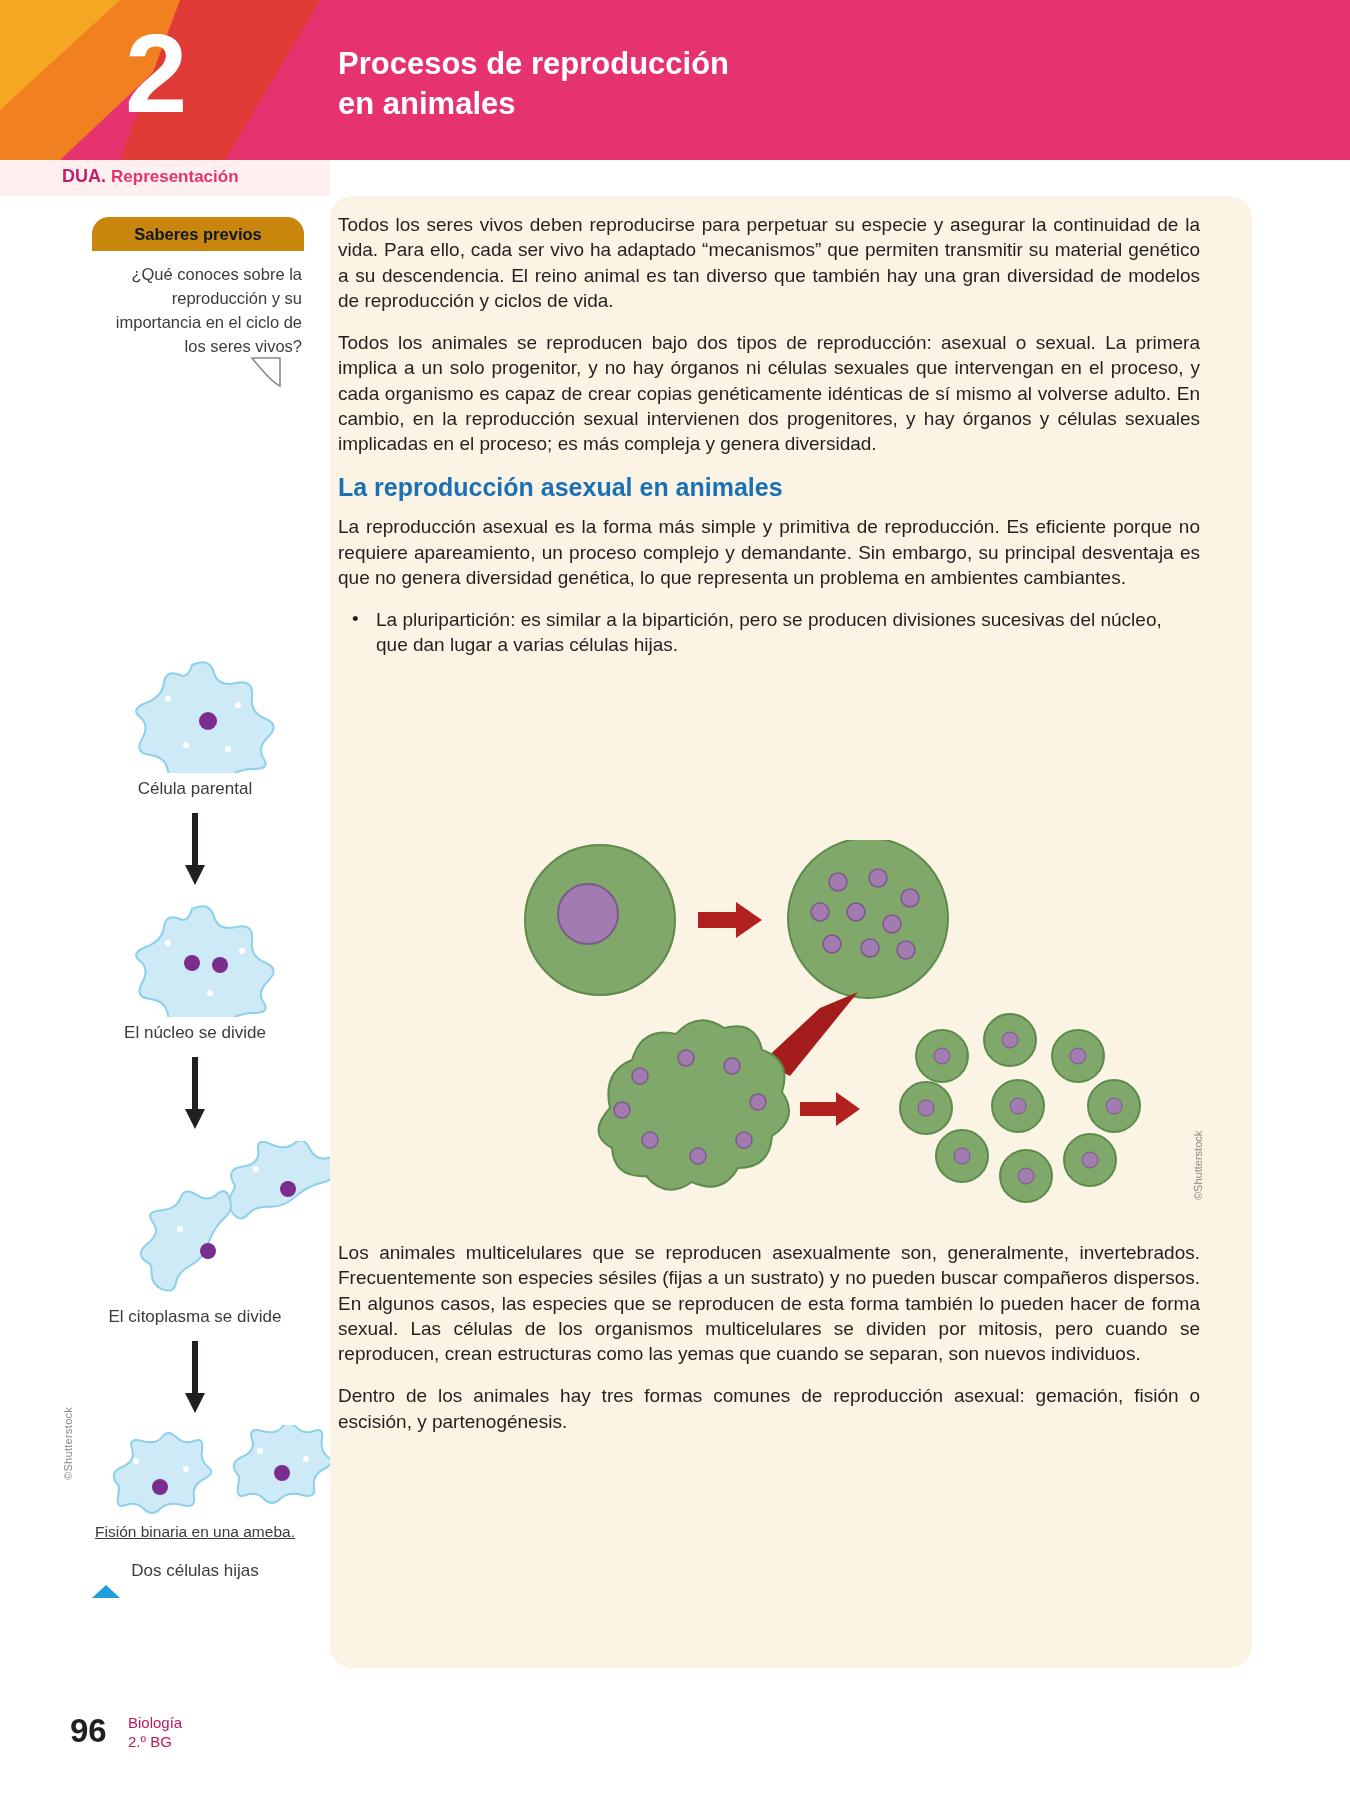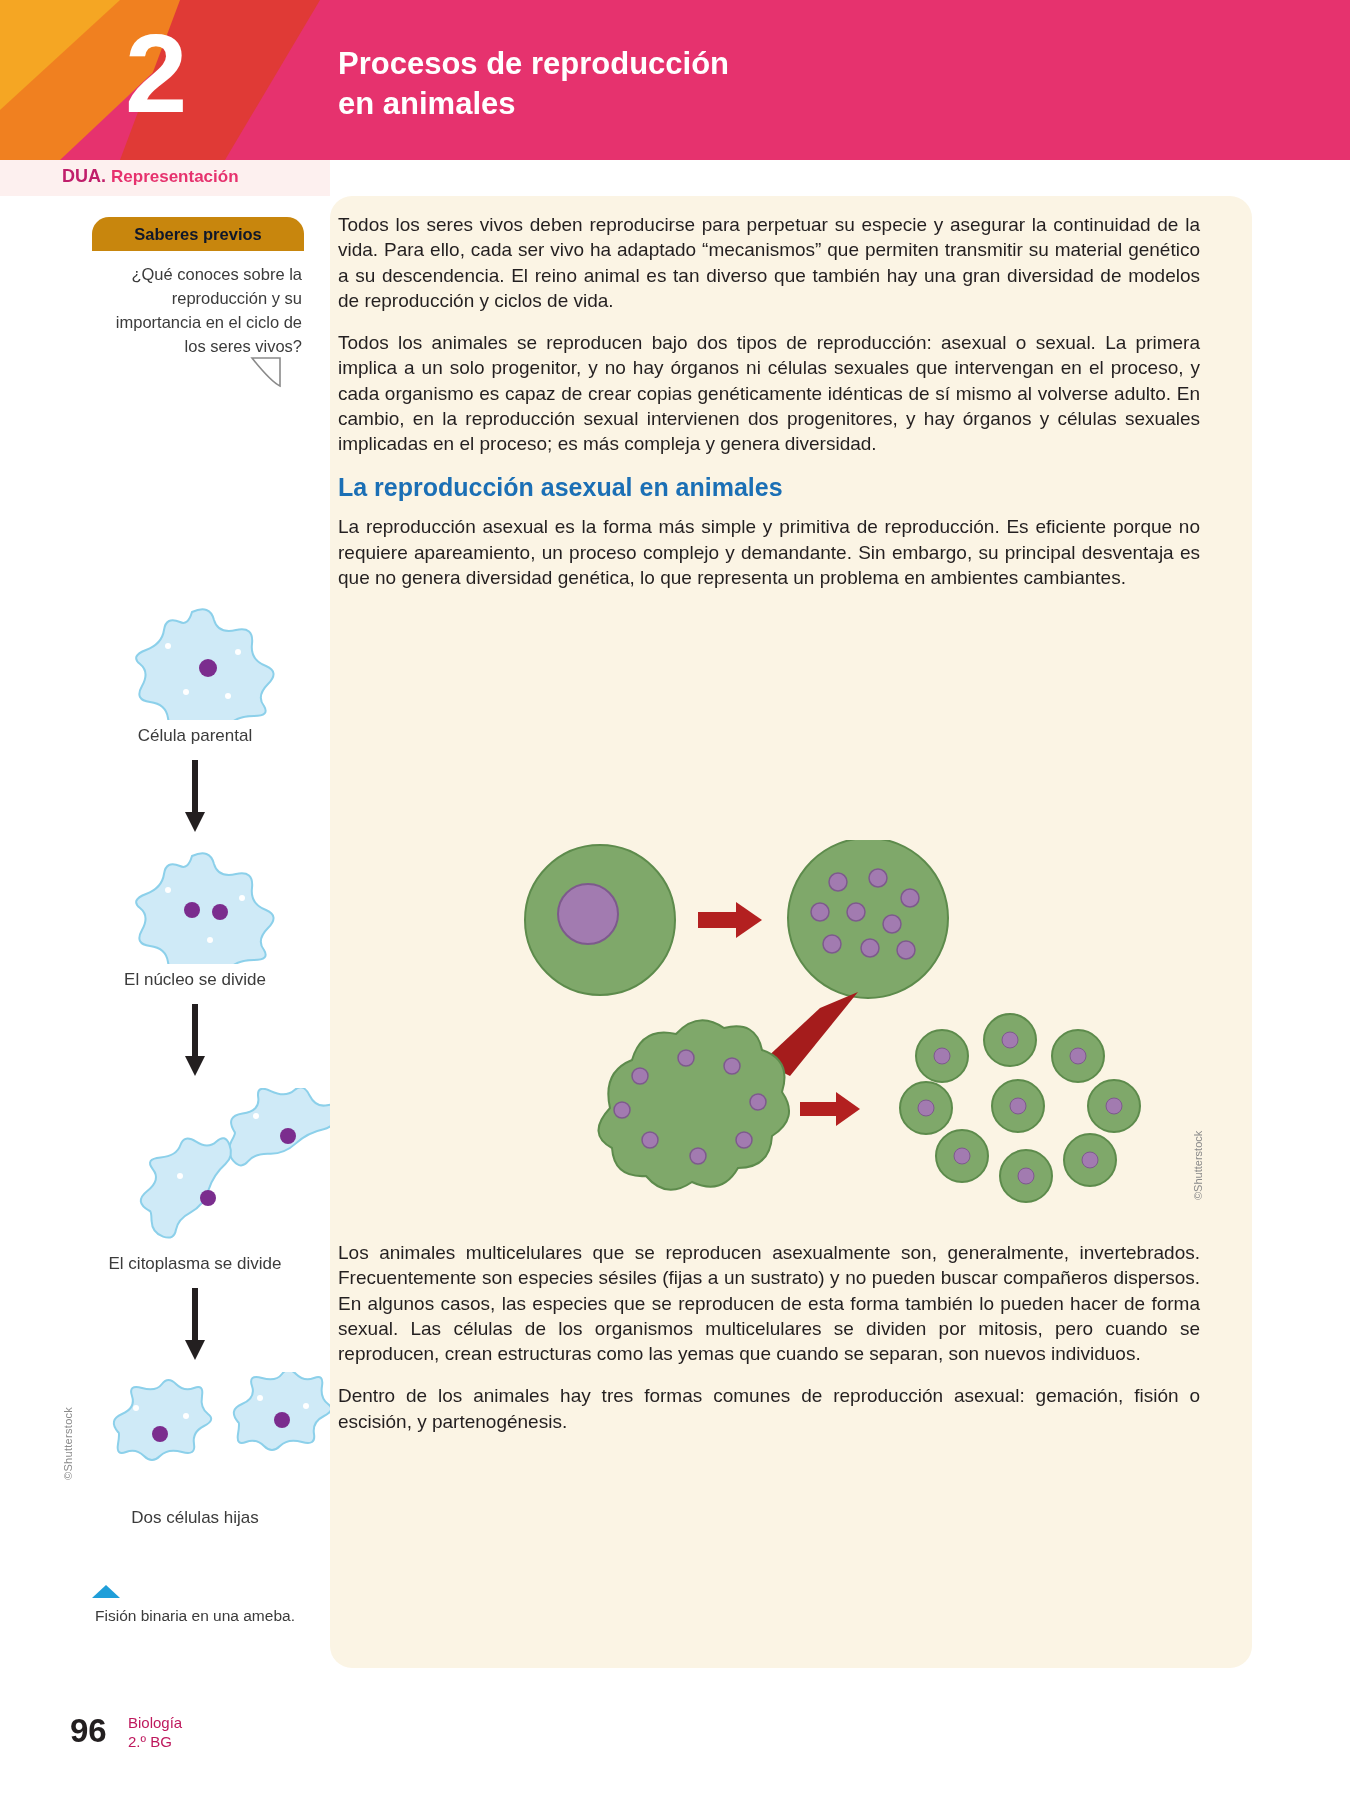--- a/index.html
+++ b/index.html
@@ -72,42 +72,42 @@
     padding:12px 2px 10px 0;
     text-align:right;
     font-size:16.5px; line-height:1.45; color:#3b3b3b;
   }
   .bubble-tail {
     position:absolute; left:250px; top:356px; width:44px; height:30px;
   }
   .bubble-tail svg { display:block; }
 
   
-  .figcol { position:absolute; left:60px; top:600px; width:270px; }
+  .figcol { position:absolute; left:60px; top:653px; width:270px; }
   .fig-caption {
     text-align:center; font-size:17px; color:#3b3b3b; margin-top:6px;
   }
   .arrow-down {
     display:block; margin: 14px auto 10px auto;
   }
   .credit-vert {
     position:absolute; left:62px; top:1480px;
     transform: rotate(-90deg); transform-origin: left top;
     font-size:11px; color:#8a8a8a; letter-spacing:.3px;
     white-space: nowrap;
   }
   .blue-tri {
     position:absolute; left:92px; top:1585px;
     width:0; height:0;
     border-left:14px solid transparent; border-right:14px solid transparent;
     border-bottom:13px solid #1f9ed9;
   }
   .fig-footer {
-    position:absolute; left:60px; top:1607px; width:270px;
-    text-align:center; font-size:15.5px; color:#3b3b3b;
+    position:absolute; left:60px; top:1523px; width:270px;
+    text-align:center; font-size:15.5px; color:#3b3b3b;text-decoration:underline;
   }
 
   
   .panel {
     position:absolute; left:330px; top:196px; width:922px; height:1472px;
     background:#fbf4e4; border-radius:22px;
   }
   .panel-inner {
     position:absolute; left:338px; top:212px; width:900px;
   }
@@ -256,20 +256,23 @@
 <div class="panel"></div>
 
 <div class="panel-inner">
   <p class="body">Todos los seres vivos deben reproducirse para perpetuar su especie y asegurar la continuidad de la vida. Para ello, cada ser vivo ha adaptado “mecanismos” que permiten transmitir su material genético a su descendencia. El reino animal es tan diverso que también hay una gran diversidad de modelos de reproducción y ciclos de vida.</p>
   <p class="body">Todos los animales se reproducen bajo dos tipos de reproducción: asexual o sexual. La primera implica a un solo progenitor, y no hay órganos ni células sexuales que intervengan en el proceso, y cada organismo es capaz de crear copias genéticamente idénticas de sí mismo al volverse adulto. En cambio, en la reproducción sexual intervienen dos progenitores, y hay órganos y células sexuales implicadas en el proceso; es más compleja y genera diversidad.</p>
 
   <h2 class="sub">La reproducción asexual en animales</h2>
 
   <p class="body">La reproducción asexual es la forma más simple y primitiva de reproducción. Es eficiente porque no requiere apareamiento, un proceso complejo y demandante. Sin embargo, su principal desventaja es que no genera diversidad genética, lo que representa un problema en ambientes cambiantes.</p>
 
+  <ul class="bullets">
+    <li>La pluripartición: es similar a la bipartición, pero se producen divisiones sucesivas del núcleo, que dan lugar a varias células hijas.</li>
+  </ul>
 </div>
 
 <div class="illus">
   <svg width="700" height="370" viewBox="0 0 700 370">
 
     <circle cx="110" cy="80" r="75" fill="#7fa86a" stroke="#5d8b4c" stroke-width="2"></circle>
     <circle cx="98" cy="74" r="30" fill="#a27bb0" stroke="#7d5a8c" stroke-width="2"></circle>
 
     <g>
       <rect x="208" y="72" width="38" height="16" fill="#b32020"></rect>

